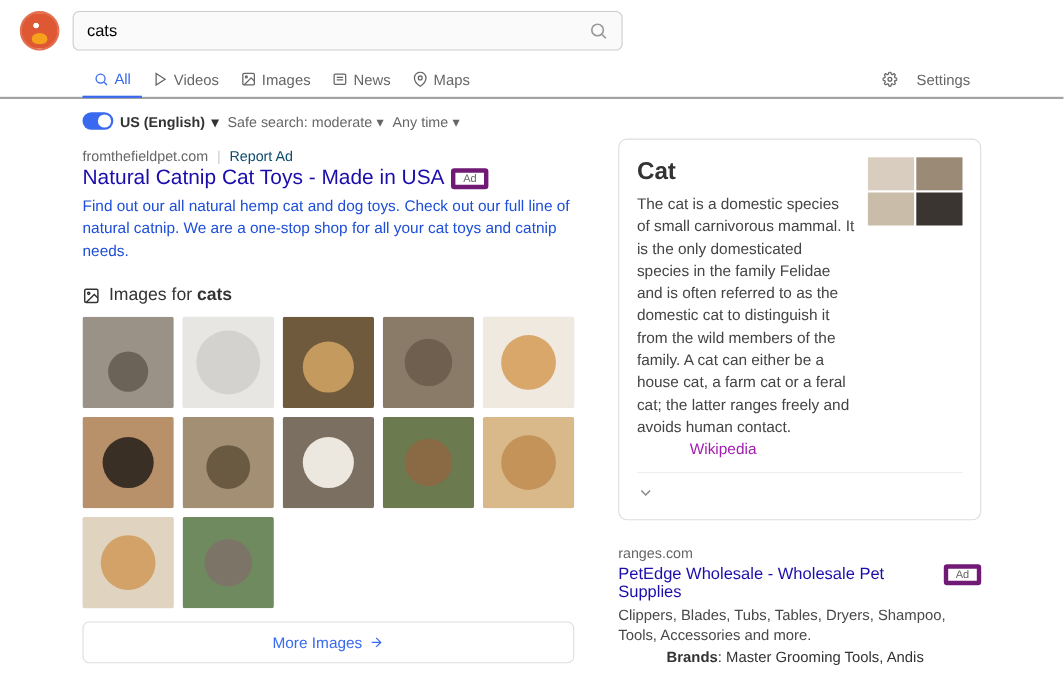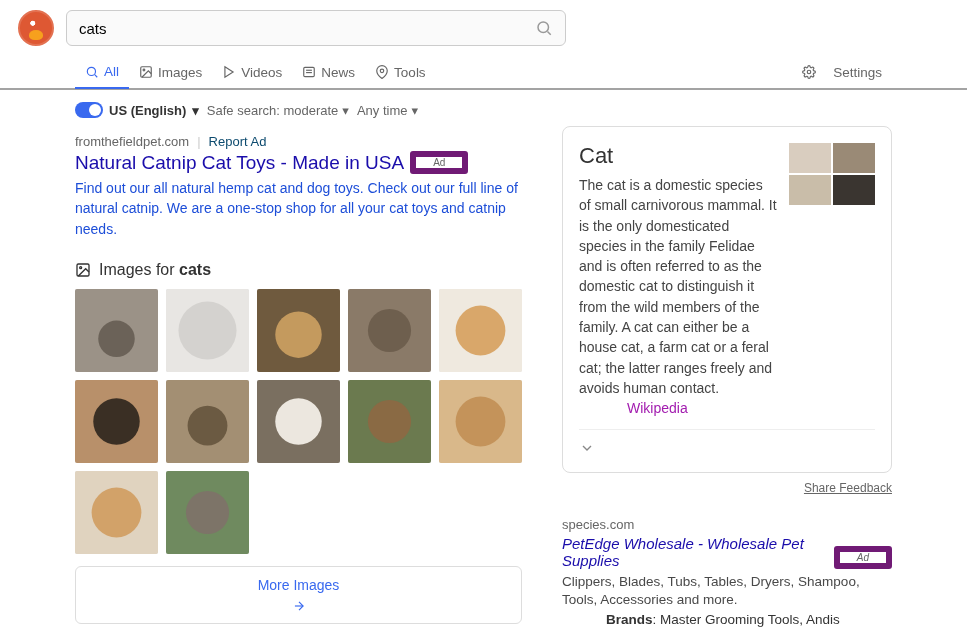--- a/index.html
+++ b/index.html
@@ -27,44 +27,44 @@
     .filters-row { display: flex; align-items: center; gap: 8px; margin-bottom: 16px; color: #666; font-size: 13px; }
     .toggle { width: 28px; height: 16px; background: #3969ef; border-radius: 8px; position: relative; display: inline-flex; align-items: center; }
     .toggle::after { content: ""; width: 12px; height: 12px; background: #fff; border-radius: 50%; position: absolute; right: 2px; }
     .region-pill { display: inline-flex; align-items: center; gap: 6px; font-weight: 600; color: #333; }
     .filter-item { display: inline-flex; align-items: center; gap: 4px; cursor: pointer; }
     
     .ad-url-row { display: flex; align-items: center; gap: 8px; font-size: 13px; color: #666; margin-bottom: 2px; }
     .ad-url-row .sep { color: #ccc; }
     .ad-url-row .report { color: #0c4a6e; text-align: center; }
     .ad-title { color: #1a0dab; font-size: 19px; margin-bottom: 4px; display: flex; align-items: center; gap: 6px; font-weight: 400; }
-    .ad-badge { font-size: 10px; border: 6px solid #701a75; color: #666; padding: 0 17px; border-radius: 3px; font-weight: 500; }
+    .ad-badge { font-size: 10px; border: 4px solid #701a75; color: #666; padding: 0 7px; border-radius: 3px; font-weight: 500; }
     .ad-snippet { color: #1d4ed8; line-height: 1.45; font-size: 14px; }
     
     .images-heading { display: flex; align-items: center; gap: 8px; margin-top: 22px; margin-bottom: 10px; font-size: 16px; color: #333; }
     .images-grid { display: grid; grid-template-columns: repeat(5, 1fr); gap: 8px; }
     .img-thumb { aspect-ratio: 1/1; background: #ddd; border-radius: 2px; display: flex; align-items: center; justify-content: center; overflow: hidden; cursor: pointer; }
-    .more-images-btn { margin-top: 12px; border: 1px solid #ddd; border-radius: 6px; padding: 10px; text-align: left; color: #3969ef; cursor: pointer; display: flex; align-items: center; justify-content: center; gap: 6px; font-size: 14px; flex-direction: column; }
+    .more-images-btn { margin-top: 12px; border: 1px solid #ddd; border-radius: 6px; padding: 10px; text-align: left; color: #3969ef; cursor: pointer; display: flex; align-items: center; justify-content: center; gap: 6px; font-size: 14px; }
     
     .result { margin-top: 26px; }
     .result-url-row { display: flex; align-items: center; gap: 6px; font-size: 13px; color: #666; margin-bottom: 2px; }
     
     .knowledge-panel { border: 1px solid #ddd; border-radius: 8px; padding: 16px; }
     .kp-head { display: flex; gap: 12px; }
-    .kp-title { font-size: 22px; font-weight: 400; margin-bottom: 6px; }
+    .kp-title { font-size: 22px; font-weight: 700; margin-bottom: 6px; }
     .kp-desc { font-size: 14px; color: #444; line-height: 1.45; }
     .kp-link { color: #a21caf; margin-left: 48px; }
     .kp-thumbs { display: grid; grid-template-columns: repeat(2, 42px); grid-template-rows: repeat(2, 30px); gap: 2px; flex-shrink: 0; }
     .kp-thumb { background: #ccc; }
     .kp-expand { margin-top: 10px; padding-top: 10px; border-top: 1px solid #eee; text-align: center; color: #888; cursor: pointer; }
     .share-feedback { text-align: right; font-size: 12px; color: #666; text-decoration: underline; margin-top: 8px; cursor: pointer; }
     
     .side-ad { margin-top: 22px; }
     .side-ad-url { color: #666; font-size: 13px; margin-bottom: 3px; }
-    .side-ad-title { color: #1a0dab; font-size: 15px; display: flex; align-items: flex-end; gap: 0; margin-bottom: 4px; font-style: italic; }
+    .side-ad-title { color: #1a0dab; font-size: 15px; display: flex; align-items: flex-start; gap: 0; margin-bottom: 4px; }
     .side-ad-text { color: #494949; font-size: 13.5px; line-height: 1.4; }
     .side-ad-brands { font-size: 13.5px; margin-top: 2px; padding-left: 44px; }
     
     svg { display: block; }
     .cat-svg { width: 100%; height: 100%; }
   </style>
 </head>
 <body>
 
 <div class="header">
@@ -86,53 +86,53 @@
         <svg width="14" height="14" viewBox="0 0 24 24" fill="none" stroke="currentColor" stroke-width="2">
           <circle cx="11" cy="11" r="7"></circle>
           <line x1="21" y1="21" x2="16.65" y2="16.65"></line>
         </svg>
       </span>
     <span>All</span>
   </div>
   <div class="tab">
     <span class="tab-icon">
         <svg width="14" height="14" viewBox="0 0 24 24" fill="none" stroke="currentColor" stroke-width="2">
+          <polygon points="5 3 19 12 5 21 5 3"></polygon>
+        </svg>
+      </span>
+    <span>Videos</span>
+  </div>
+  <div class="tab">
+    <span class="tab-icon">
+        <svg width="14" height="14" viewBox="0 0 24 24" fill="none" stroke="currentColor" stroke-width="2">
           <rect x="3" y="3" width="18" height="18" rx="2"></rect>
           <circle cx="8.5" cy="8.5" r="1.5"></circle>
           <path d="M21 15l-5-5L5 21"></path>
         </svg>
       </span>
     <span>Images</span>
   </div>
   <div class="tab">
     <span class="tab-icon">
         <svg width="14" height="14" viewBox="0 0 24 24" fill="none" stroke="currentColor" stroke-width="2">
-          <polygon points="5 3 19 12 5 21 5 3"></polygon>
-        </svg>
-      </span>
-    <span>Videos</span>
-  </div>
-  <div class="tab">
-    <span class="tab-icon">
-        <svg width="14" height="14" viewBox="0 0 24 24" fill="none" stroke="currentColor" stroke-width="2">
           <rect x="3" y="4" width="18" height="16" rx="2"></rect>
           <line x1="7" y1="9" x2="17" y2="9"></line>
           <line x1="7" y1="13" x2="17" y2="13"></line>
         </svg>
       </span>
     <span>News</span>
   </div>
   <div class="tab">
     <span class="tab-icon">
         <svg width="14" height="14" viewBox="0 0 24 24" fill="none" stroke="currentColor" stroke-width="2">
           <path d="M21 10c0 7-9 13-9 13s-9-6-9-13a9 9 0 0118 0z"></path>
           <circle cx="12" cy="10" r="3"></circle>
         </svg>
       </span>
-    <span>Tools</span>
+    <span>Maps</span>
   </div>
   <div class="tabs-spacer"></div>
   <div class="settings-link">
     <span class="tab-icon">
         <svg width="14" height="14" viewBox="0 0 24 24" fill="none" stroke="currentColor" stroke-width="2">
           <circle cx="12" cy="12" r="3"></circle>
           <path d="M19.4 15a1.65 1.65 0 00.33 1.82l.06.06a2 2 0 01-2.83 2.83l-.06-.06a1.65 1.65 0 00-1.82-.33 1.65 1.65 0 00-1 1.51V21a2 2 0 01-4 0v-.09A1.65 1.65 0 009 19.4a1.65 1.65 0 00-1.82.33l-.06.06a2 2 0 01-2.83-2.83l.06-.06a1.65 1.65 0 00.33-1.82 1.65 1.65 0 00-1.51-1H3a2 2 0 010-4h.09A1.65 1.65 0 004.6 9a1.65 1.65 0 00-.33-1.82l-.06-.06a2 2 0 012.83-2.83l.06.06a1.65 1.65 0 001.82.33H9a1.65 1.65 0 001-1.51V3a2 2 0 014 0v.09a1.65 1.65 0 001 1.51 1.65 1.65 0 001.82-.33l.06-.06a2 2 0 012.83 2.83l-.06.06a1.65 1.65 0 00-.33 1.82V9a1.65 1.65 0 001.51 1H21a2 2 0 010 4h-.09a1.65 1.65 0 00-1.51 1z"></path>
         </svg>
       </span>
     <span>Settings</span>
@@ -292,24 +292,23 @@
           <div class="kp-thumb" style="background:#c9bda9;"></div>
           <div class="kp-thumb" style="background:#3a3530;"></div>
         </div>
       </div>
       <div class="kp-expand">
         <svg width="16" height="16" viewBox="0 0 24 24" fill="none" stroke="currentColor" stroke-width="2">
             <polyline points="6 9 12 15 18 9"></polyline>
           </svg>
       </div>
     </div>
-    <div class="share-feedback">Share Feedback</div>
 
     <div class="side-ad">
-      <div class="side-ad-url">species.com</div>
+      <div class="side-ad-url">ranges.com</div>
       <div class="side-ad-title">
         <span>PetEdge Wholesale - Wholesale Pet Supplies</span>
         <span class="ad-badge">Ad</span>
       </div>
       <div class="side-ad-text">Clippers, Blades, Tubs, Tables, Dryers, Shampoo, Tools, Accessories and more.</div>
       <div class="side-ad-brands">
         <b>Brands</b><span>: Master Grooming Tools, Andis</span>
       </div>
     </div>
   </div>

